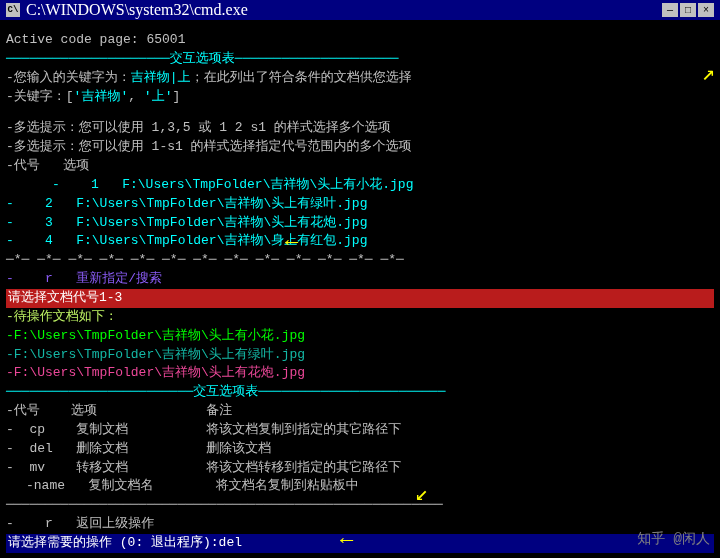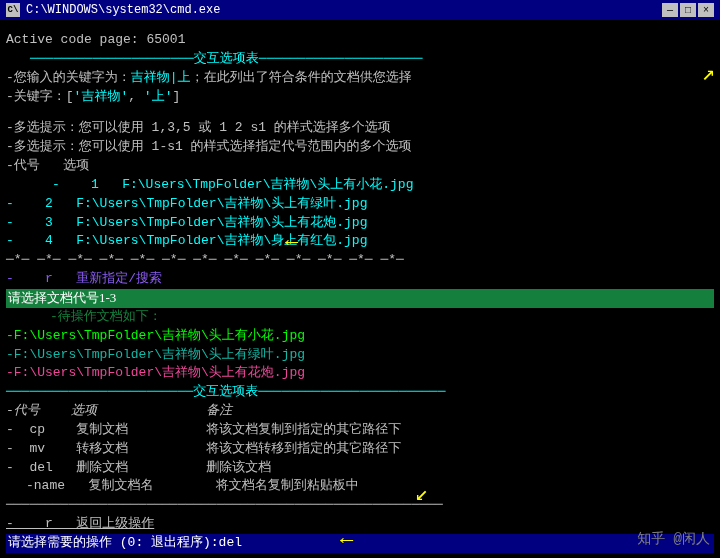--- a/index.html
+++ b/index.html
@@ -27,22 +27,23 @@
       margin-right: 6px;
       display: flex;
       align-items: center;
       justify-content: center;
       font-size: 9px;
       color: #000;
       font-weight: bold;
     }
     #title-bar .title {
       color: #fff;
-      font-size: 12px;
+      font-size: 16px;
       flex: 1;
+      font-family: Liberation Serif, serif;
     }
     #title-bar .controls {
       display: flex;
       gap: 2px;
     }
     #title-bar .ctrl-btn {
       background: #c0c0c0;
       color: #000;
       width: 16px;
       height: 14px;
@@ -95,45 +96,45 @@
     <div class="ctrl-btn">—</div>
     <div class="ctrl-btn">□</div>
     <div class="ctrl-btn">×</div>
   </div>
 </div>
 
 <div id="terminal">
 
   <div id="lines-container">
       <div class="line" style="color: rgb(192, 192, 192);">Active code page: 65001</div>
-      <div class="line" style="color: rgb(0, 255, 255); margin-left: 24px;">─────────────────────交互选项表─────────────────────</div>
+      <div class="line" style="color: rgb(0, 255, 255);">─────────────────────交互选项表─────────────────────</div>
       <div class="line">-您输入的关键字为：<span style="color:#00ffff">吉祥物|上</span>；在此列出了符合条件的文档供您选择</div>
       <div class="line">-关键字：[<span style="color:#00ffff">'吉祥物'</span>, <span style="color:#00ffff">'上'</span>]</div>
       <div class="line" style="color: rgb(192, 192, 192); margin-top: 13px;">-多选提示：您可以使用 1,3,5 或 1 2 s1 的样式选择多个选项</div>
       <div class="line" style="color: rgb(192, 192, 192);">-多选提示：您可以使用 1-s1 的样式选择指定代号范围内的多个选项</div>
       <div class="line" style="color: rgb(192, 192, 192);">-代号   选项</div>
       <div class="line" style="color: rgb(0, 255, 255); margin-left: 46px;">-    1   F:\Users\TmpFolder\吉祥物\头上有小花.jpg</div>
       <div class="line" style="color: rgb(0, 255, 255);">-    2   F:\Users\TmpFolder\吉祥物\头上有绿叶.jpg</div>
       <div class="line" style="color: rgb(0, 255, 255);">-    3   F:\Users\TmpFolder\吉祥物\头上有花炮.jpg</div>
       <div class="line" style="color: rgb(0, 255, 255);">-    4   F:\Users\TmpFolder\吉祥物\身上有红包.jpg</div>
       <div class="line" style="color: rgb(192, 192, 192);">─*─ ─*─ ─*─ ─*─ ─*─ ─*─ ─*─ ─*─ ─*─ ─*─ ─*─ ─*─ ─*─</div>
       <div class="line" style="color: #8b5cf6;">-    r   重新指定/搜索</div>
-      <div class="line" style="background: #15803d; color: rgb(255, 255, 255); padding-left: 2px; font-family: Liberation Serif, serif;">请选择文档代号1-3</div>
-      <div class="line" style="color: #15803d; margin-left: 44px;">-待操作文档如下：</div>
+      <div class="line" style="background: #b91c1c; color: rgb(255, 255, 255); padding-left: 2px;">请选择文档代号1-3</div>
+      <div class="line" style="color: #bef264;">-待操作文档如下：</div>
       <div class="line" style="color: rgb(0, 255, 0);">-F:\Users\TmpFolder\吉祥物\头上有小花.jpg</div>
       <div class="line" style="color: #14b8a6;">-F:\Users\TmpFolder\吉祥物\头上有绿叶.jpg</div>
       <div class="line" style="color: #ec4899;">-F:\Users\TmpFolder\吉祥物\头上有花炮.jpg</div>
       <div class="line" style="color: rgb(0, 255, 255);">────────────────────────交互选项表────────────────────────</div>
-      <div class="line" style="color: rgb(192, 192, 192); font-style: italic;">-代号    选项              备注</div>
+      <div class="line" style="color: rgb(192, 192, 192);">-代号    选项              备注</div>
       <div class="line" style="color: rgb(192, 192, 192);">-  cp    复制文档          将该文档复制到指定的其它路径下</div>
+      <div class="line" style="color: rgb(192, 192, 192);">-  del   删除文档          删除该文档</div>
       <div class="line" style="color: rgb(192, 192, 192);">-  mv    转移文档          将该文档转移到指定的其它路径下</div>
-      <div class="line" style="color: rgb(192, 192, 192);">-  del   删除文档          删除该文档</div>
       <div class="line" style="color: rgb(192, 192, 192); margin-left: 20px;">-name   复制文档名        将文档名复制到粘贴板中</div>
       <div class="line" style="color: rgb(192, 192, 192);">────────────────────────────────────────────────────────</div>
-      <div class="line" style="color: rgb(192, 192, 192); text-decoration: underline;">-    r   返回上级操作</div>
+      <div class="line" style="color: rgb(192, 192, 192);">-    r   返回上级操作</div>
       <div class="line" style="background: rgb(0, 0, 128); color: rgb(255, 255, 255); padding-left: 2px;">请选择需要的操作 (0: 退出程序):del</div>
     </div>
 
   <div class="arrow-annotation" style="top:40px; right:5px; font-size:22px; color:#ffff00;">↗</div>
   <div class="arrow-annotation" style="top:208px; left:285px; font-size:22px; color:#ffff00;">←</div>
   <div class="arrow-annotation" style="top:460px; left:415px; font-size:22px; color:#ffff00;">↙</div>
   <div class="arrow-annotation" style="top:506px; left:340px; font-size:22px; color:#ffff00;">←</div>
 
   <div id="watermark">知乎 @闲人</div>
 </div>

